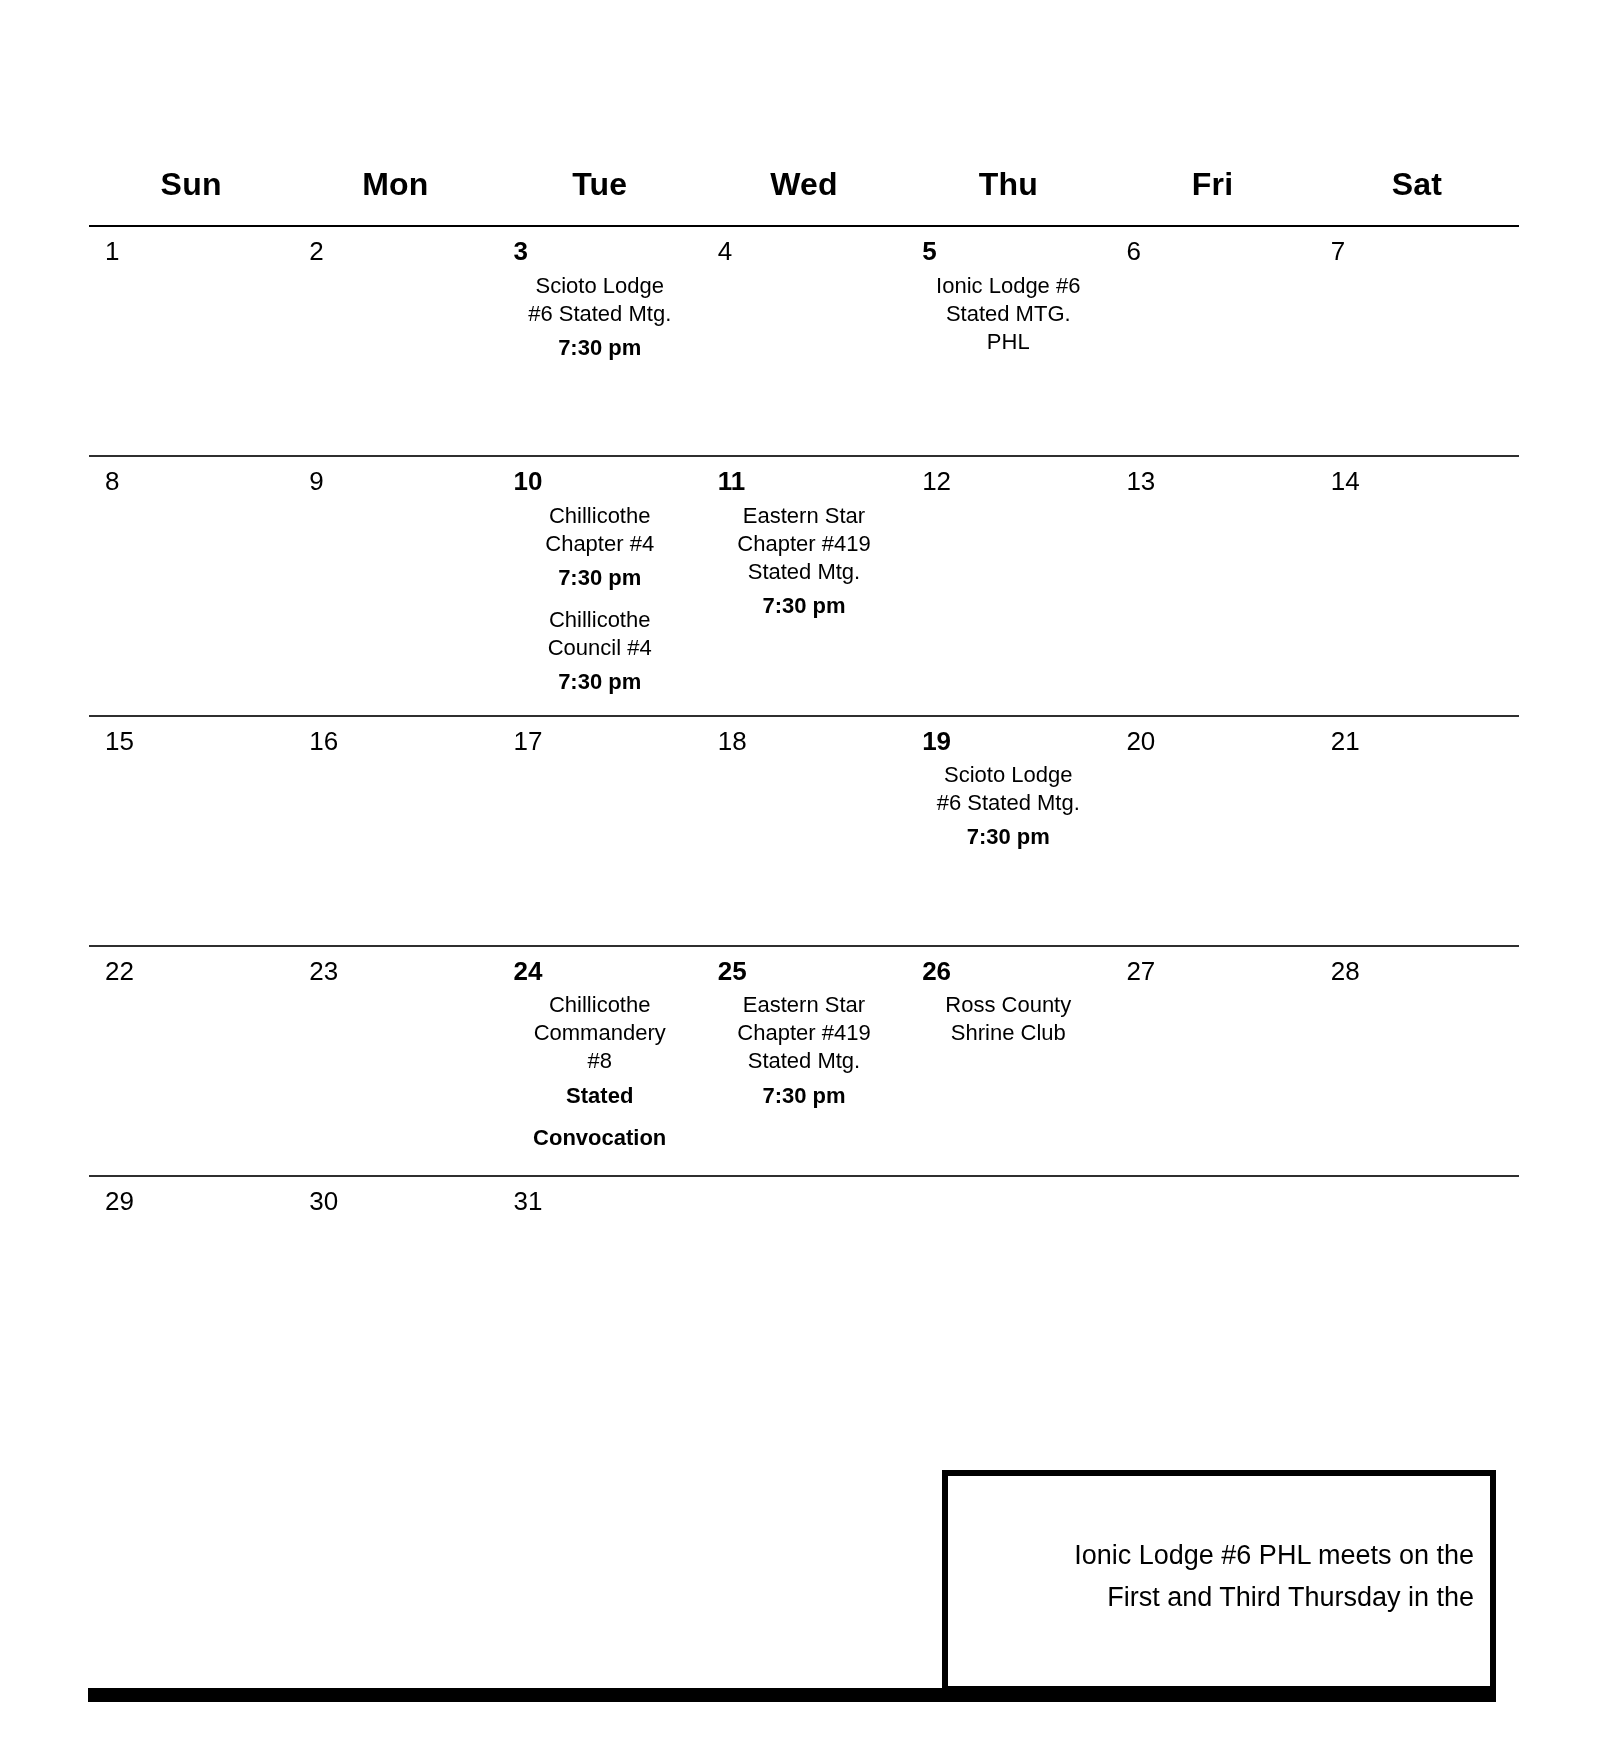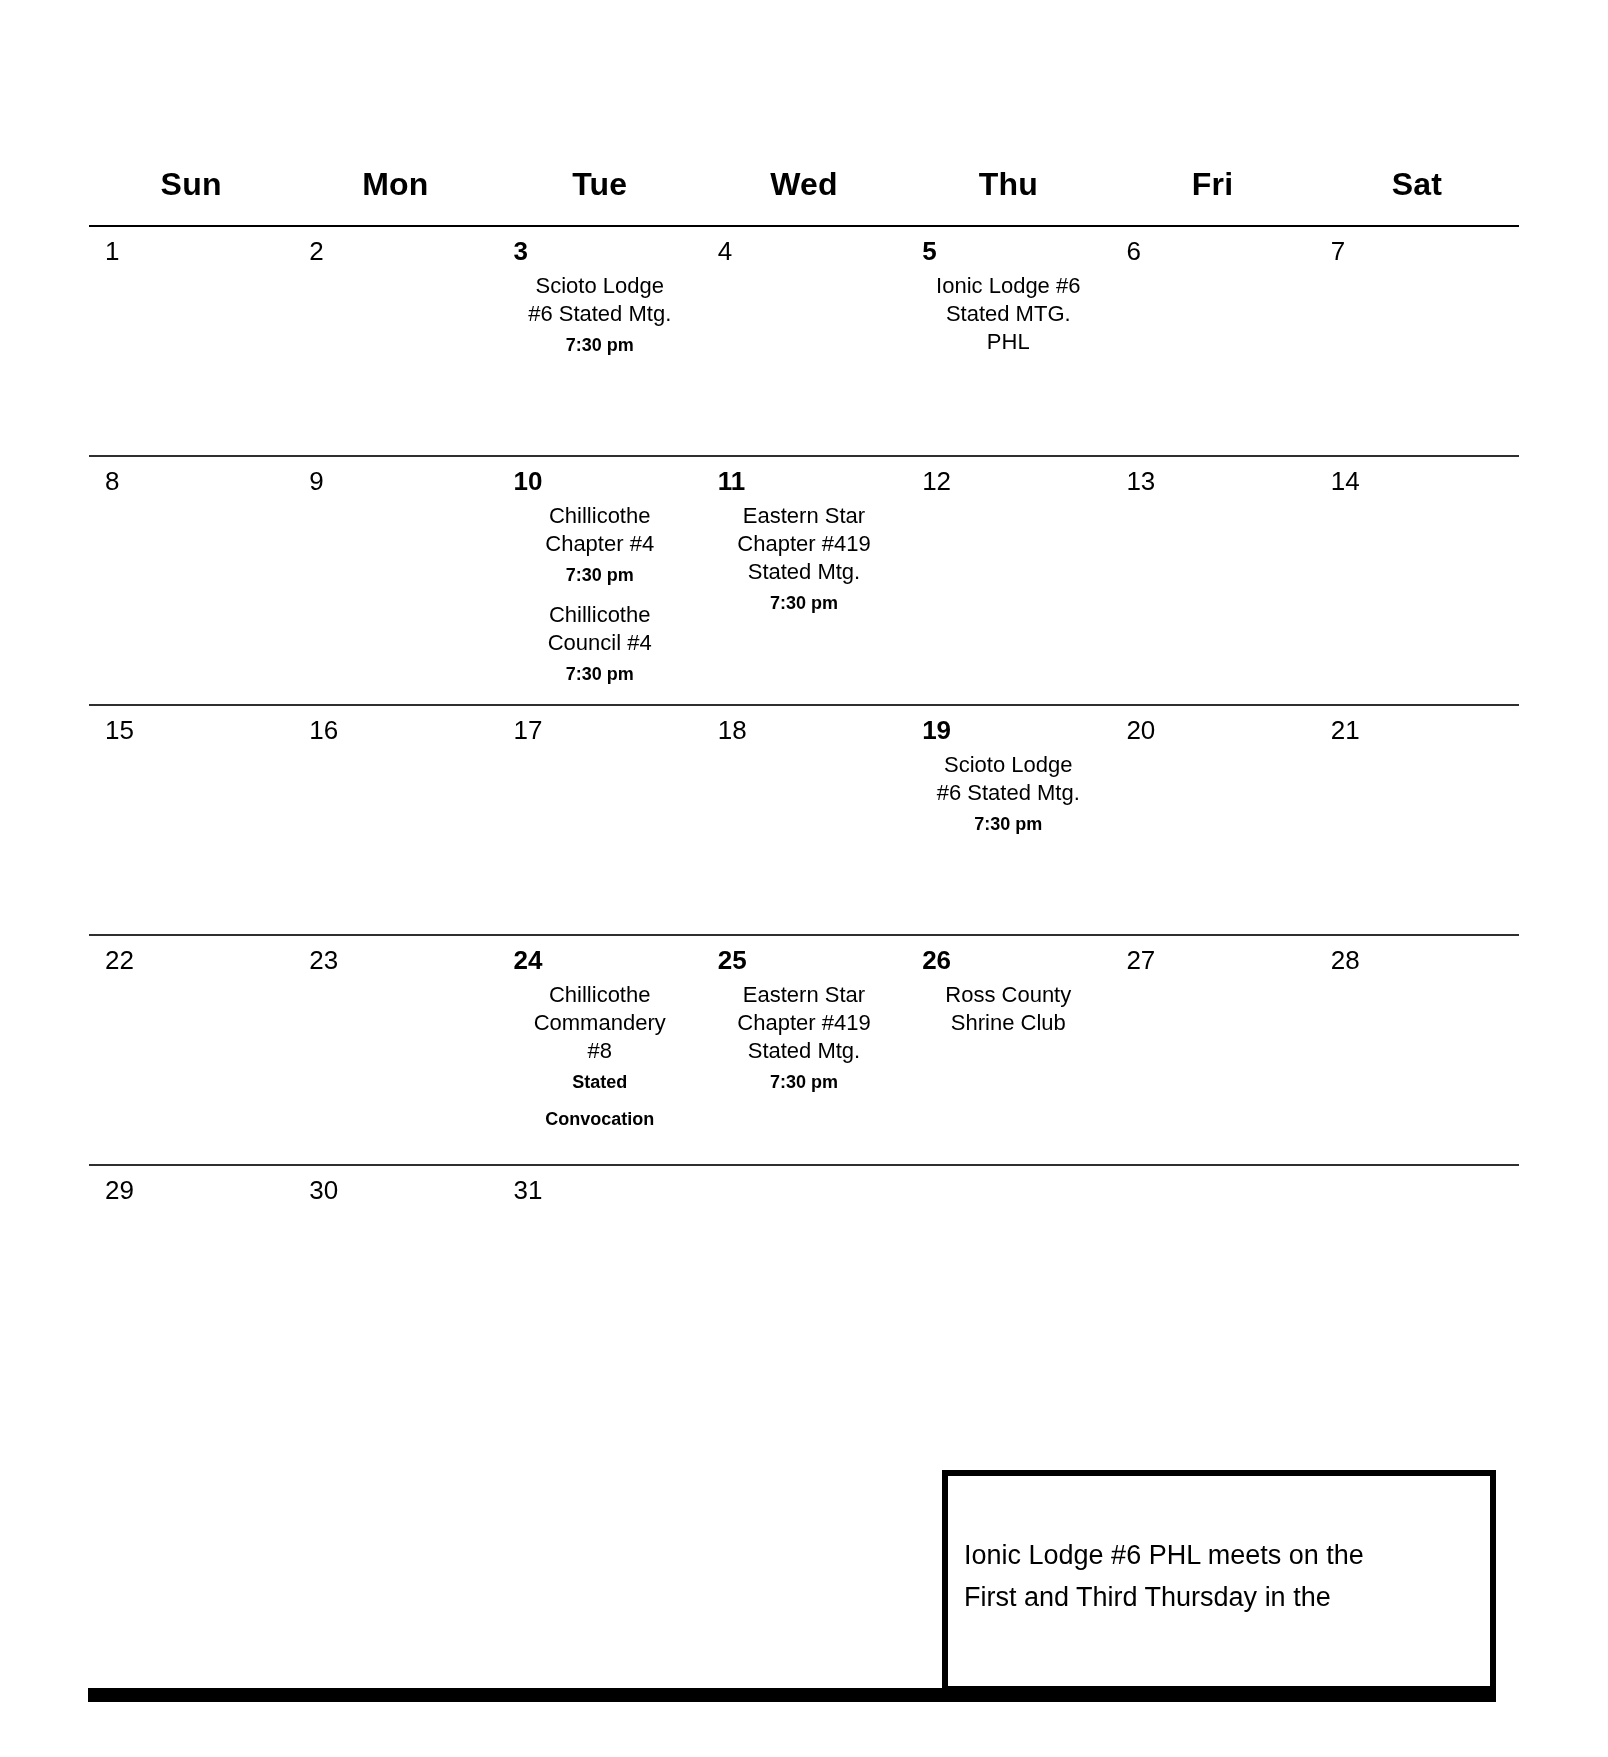--- a/index.html
+++ b/index.html
@@ -77,42 +77,42 @@
     text-align: center;
     padding: 0 6px;
   }
   .event-title {
     font-size: 22px;
     font-weight: normal;
     line-height: 1.28;
     margin: 0 0 6px 0;
   }
   .event-time {
-    font-size: 18px;
+    font-size: 22px;
     font-weight: bold;
     line-height: 1.28;
     margin: 0 0 14px 0;
   }
   .event-time:last-child {
     margin-bottom: 0;
   }
   
   .note-box {
     position: absolute;
     left: 942px;
     top: 1470px;
     width: 554px;
     height: 222px;
     border: 6px solid #000000;
     background: #ffffff;
     box-sizing: border-box;
     display: flex;
     flex-direction: column;
     justify-content: center;
-    align-items: flex-start;
+    align-items: flex-end;
     padding: 10px 16px 18px 16px;
   }
   .note-line {
     font-size: 27px;
     line-height: 1.55;
     text-align: center;
     white-space: nowrap;
   }
   .bottom-bar {
     position: absolute;

